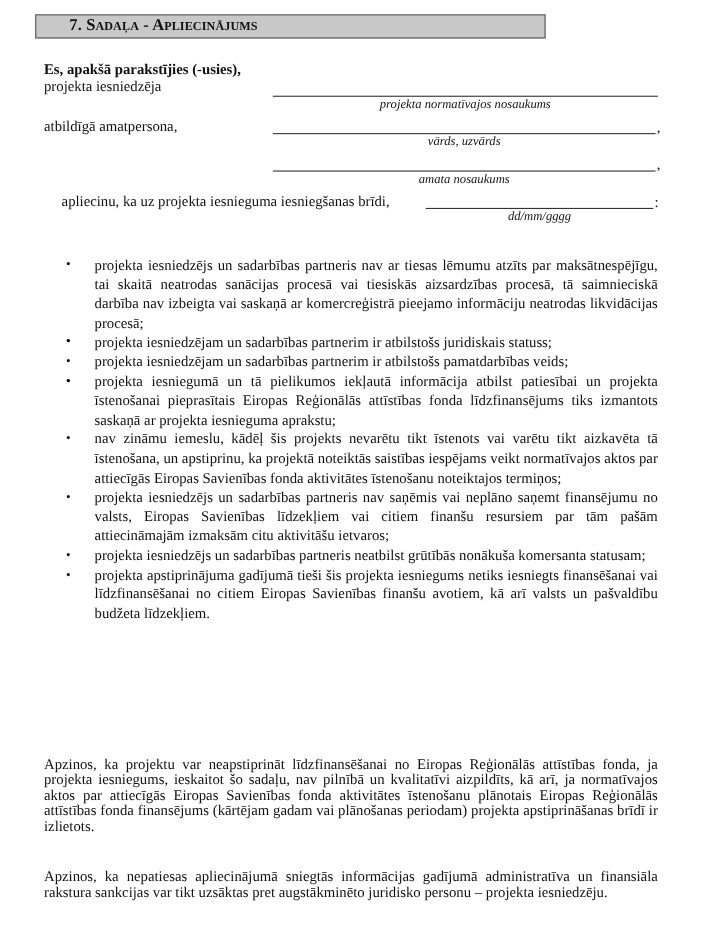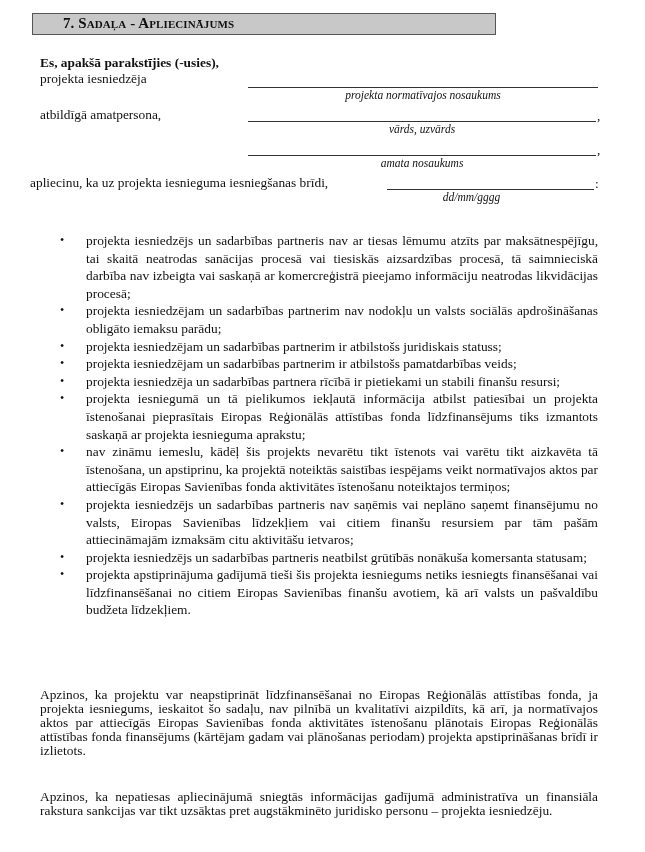--- a/index.html
+++ b/index.html
@@ -48,31 +48,31 @@
 
 <div class="txt" style="left:40px; top:107px;">atbildīgā amatpersona,</div>
 <div class="line" style="left:248px; top:121px; width:348px;"></div>
 <div class="punct" style="left:597px; top:108px;">,</div>
 <div class="cap" style="left:248px; top:123px; width:348px;">vārds, uzvārds</div>
 
 <div class="line" style="left:248px; top:155px; width:348px;"></div>
 <div class="punct" style="left:597px; top:142px;">,</div>
 <div class="cap" style="left:248px; top:157px; width:348px;">amata nosaukums</div>
 
-<div class="txt" style="left:30px; top:175px;">apliecinu, ka uz projekta iesnieguma iesniegšanas brīdi,</div>
+<div class="txt" style="left:56px; top:175px;">apliecinu, ka uz projekta iesnieguma iesniegšanas brīdi,</div>
 <div class="line" style="left:387px; top:189px; width:207px;"></div>
 <div class="punct" style="left:595px; top:176px;">:</div>
-<div class="cap" style="left:368px; top:191px; width:207px;">dd/mm/gggg</div>
+<div class="cap" style="left:387px; top:191px; width:207px;">dd/mm/gggg</div>
 
 <ul class="bullets">
   <li><span class="dot">•</span><span>projekta iesniedzējs un sadarbības partneris nav ar tiesas lēmumu atzīts par maksātnespējīgu, tai skaitā neatrodas sanācijas procesā vai tiesiskās aizsardzības procesā, tā saimnieciskā darbība nav izbeigta vai saskaņā ar komercreģistrā pieejamo informāciju neatrodas likvidācijas procesā;</span></li>
-  <li><span class="dot">•</span><span>projekta iesniedzējam un sadarbības partnerim nav nodokļu un valsts sociālās apdrošināšanas obligāto iemaksu parādu;</span></li>
+  <li><span class="dot">•</span></li>
   <li><span class="dot">•</span><span>projekta iesniedzējam un sadarbības partnerim ir atbilstošs juridiskais statuss;</span></li>
   <li><span class="dot">•</span><span>projekta iesniedzējam un sadarbības partnerim ir atbilstošs pamatdarbības veids;</span></li>
-  <li><span class="dot">•</span><span>projekta iesniedzēja un sadarbības partnera rīcībā ir pietiekami un stabili finanšu resursi;</span></li>
+  <li><span class="dot">•</span></li>
   <li><span class="dot">•</span><span>projekta iesniegumā un tā pielikumos iekļautā informācija atbilst patiesībai un projekta īstenošanai pieprasītais Eiropas Reģionālās attīstības fonda līdzfinansējums tiks izmantots saskaņā ar projekta iesnieguma aprakstu;</span></li>
   <li><span class="dot">•</span><span>nav zināmu iemeslu, kādēļ šis projekts nevarētu tikt īstenots vai varētu tikt aizkavēta tā īstenošana, un apstiprinu, ka projektā noteiktās saistības iespējams veikt normatīvajos aktos par attiecīgās Eiropas Savienības fonda aktivitātes īstenošanu noteiktajos termiņos;</span></li>
   <li><span class="dot">•</span><span>projekta iesniedzējs un sadarbības partneris nav saņēmis vai neplāno saņemt finansējumu no valsts, Eiropas Savienības līdzekļiem vai citiem finanšu resursiem par tām pašām attiecināmajām izmaksām citu aktivitāšu ietvaros;</span></li>
   <li><span class="dot">•</span><span>projekta iesniedzējs un sadarbības partneris neatbilst grūtībās nonākuša komersanta statusam;</span></li>
   <li><span class="dot">•</span><span>projekta apstiprinājuma gadījumā tieši šis projekta iesniegums netiks iesniegts finansēšanai vai līdzfinansēšanai no citiem Eiropas Savienības finanšu avotiem, kā arī valsts un pašvaldību budžeta līdzekļiem.</span></li>
 </ul>
 
 <div class="para" style="top:688px;">Apzinos, ka projektu var neapstiprināt līdzfinansēšanai no Eiropas Reģionālās attīstības fonda, ja projekta iesniegums, ieskaitot šo sadaļu, nav pilnībā un kvalitatīvi aizpildīts, kā arī, ja normatīvajos aktos par attiecīgās Eiropas Savienības fonda aktivitātes īstenošanu plānotais Eiropas Reģionālās attīstības fonda finansējums (kārtējam gadam vai plānošanas periodam) projekta apstiprināšanas brīdī ir izlietots.</div>
 <div class="para" style="top:790px;">Apzinos, ka nepatiesas apliecinājumā sniegtās informācijas gadījumā administratīva un finansiāla rakstura sankcijas var tikt uzsāktas pret augstākminēto juridisko personu – projekta iesniedzēju.</div>
 

